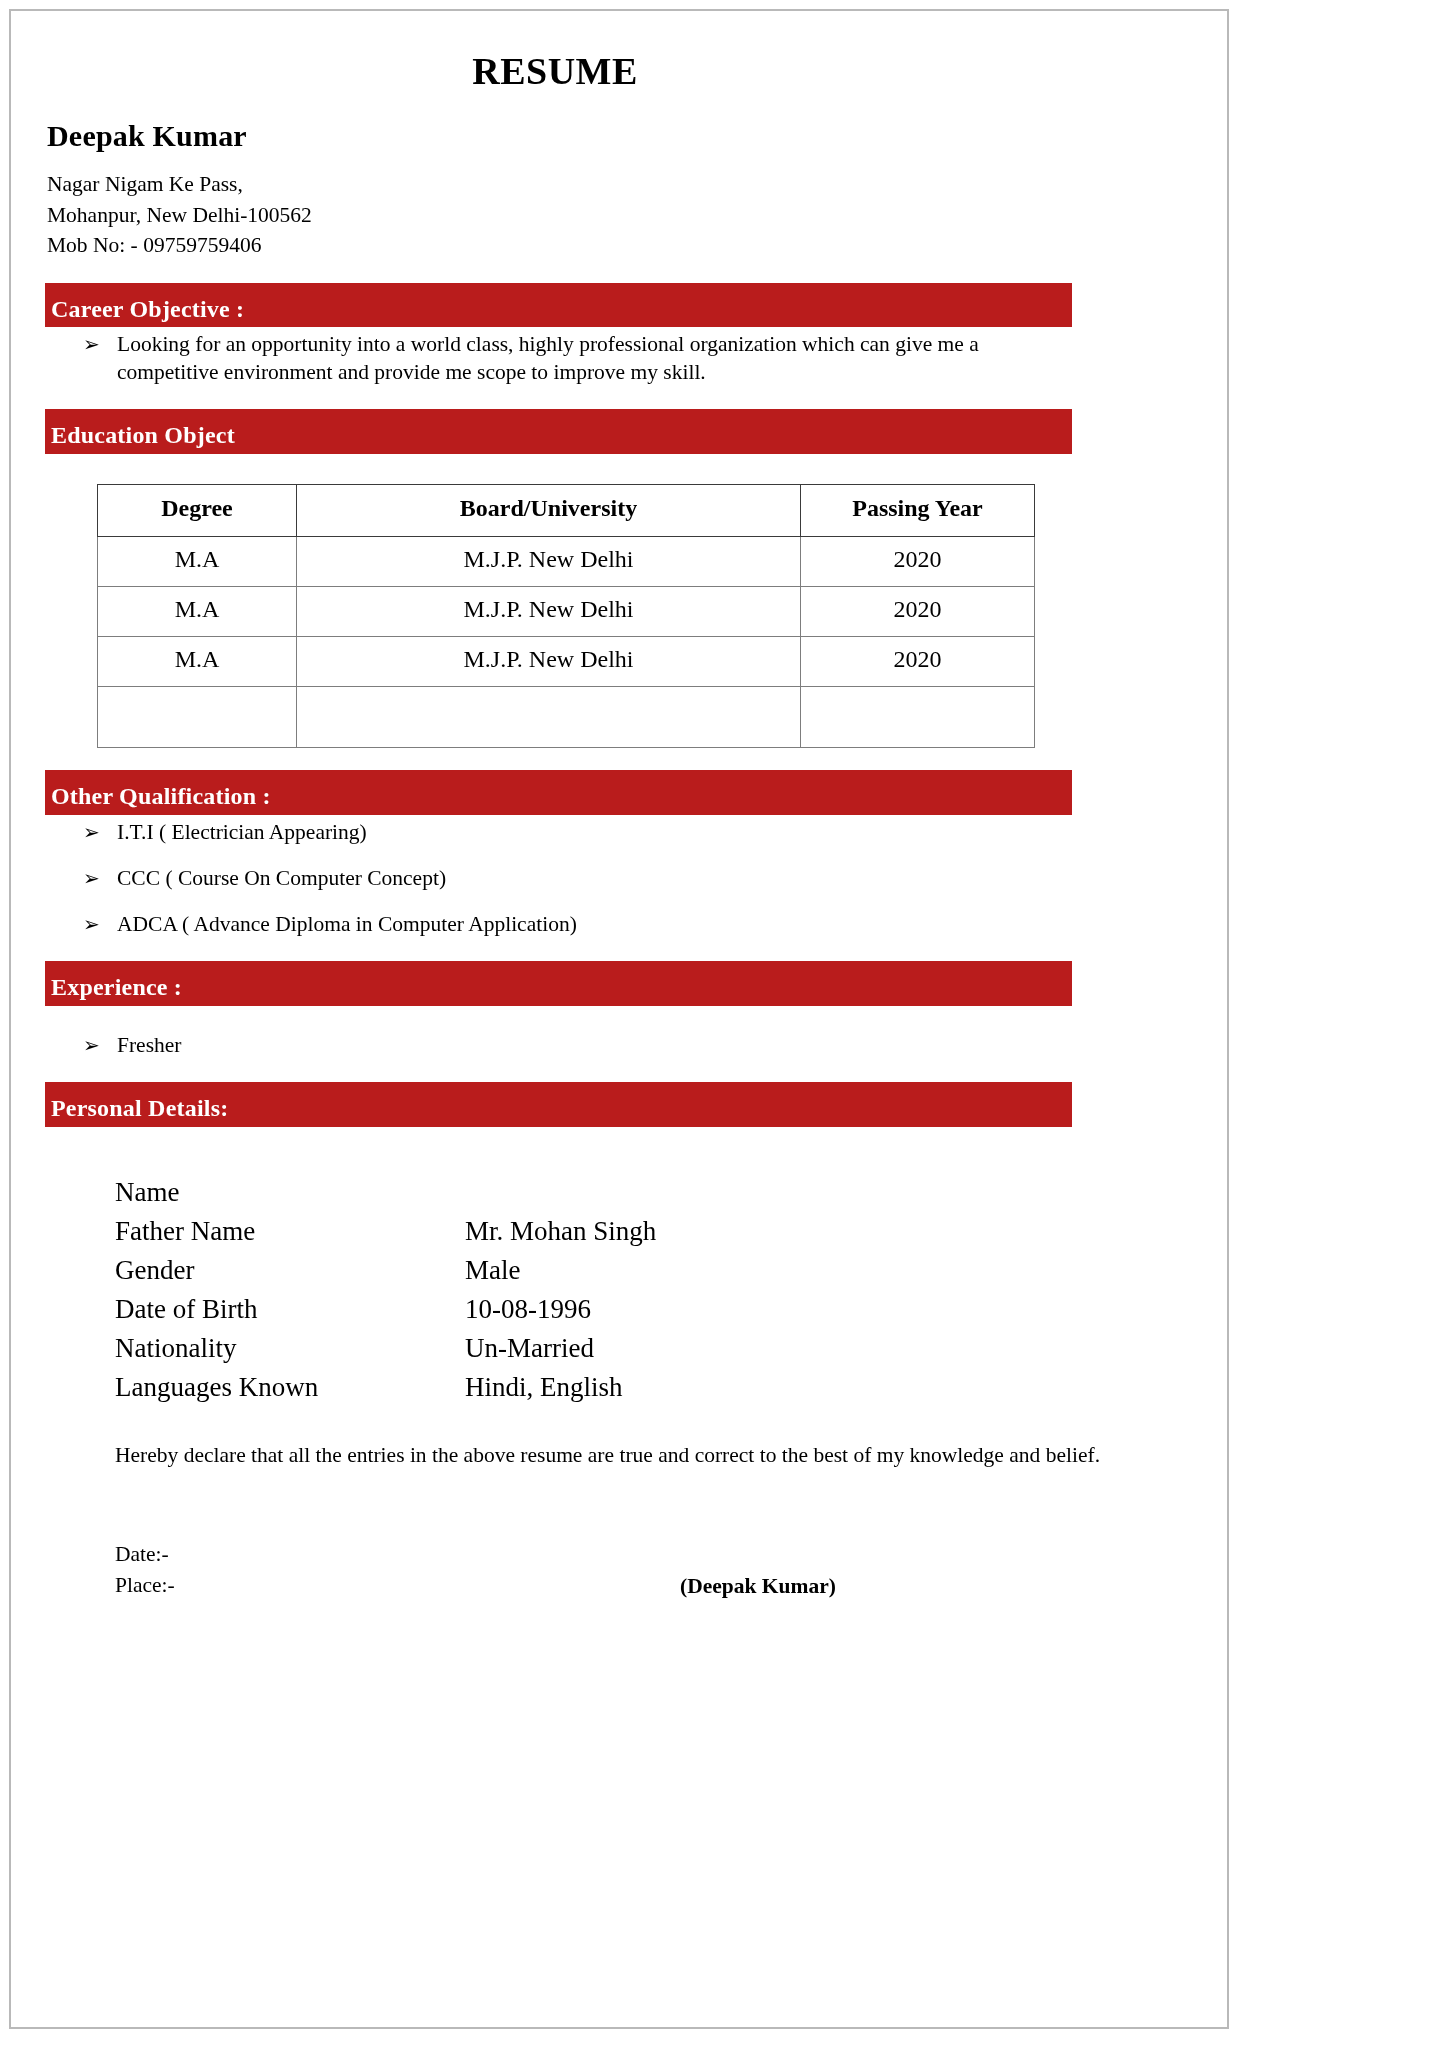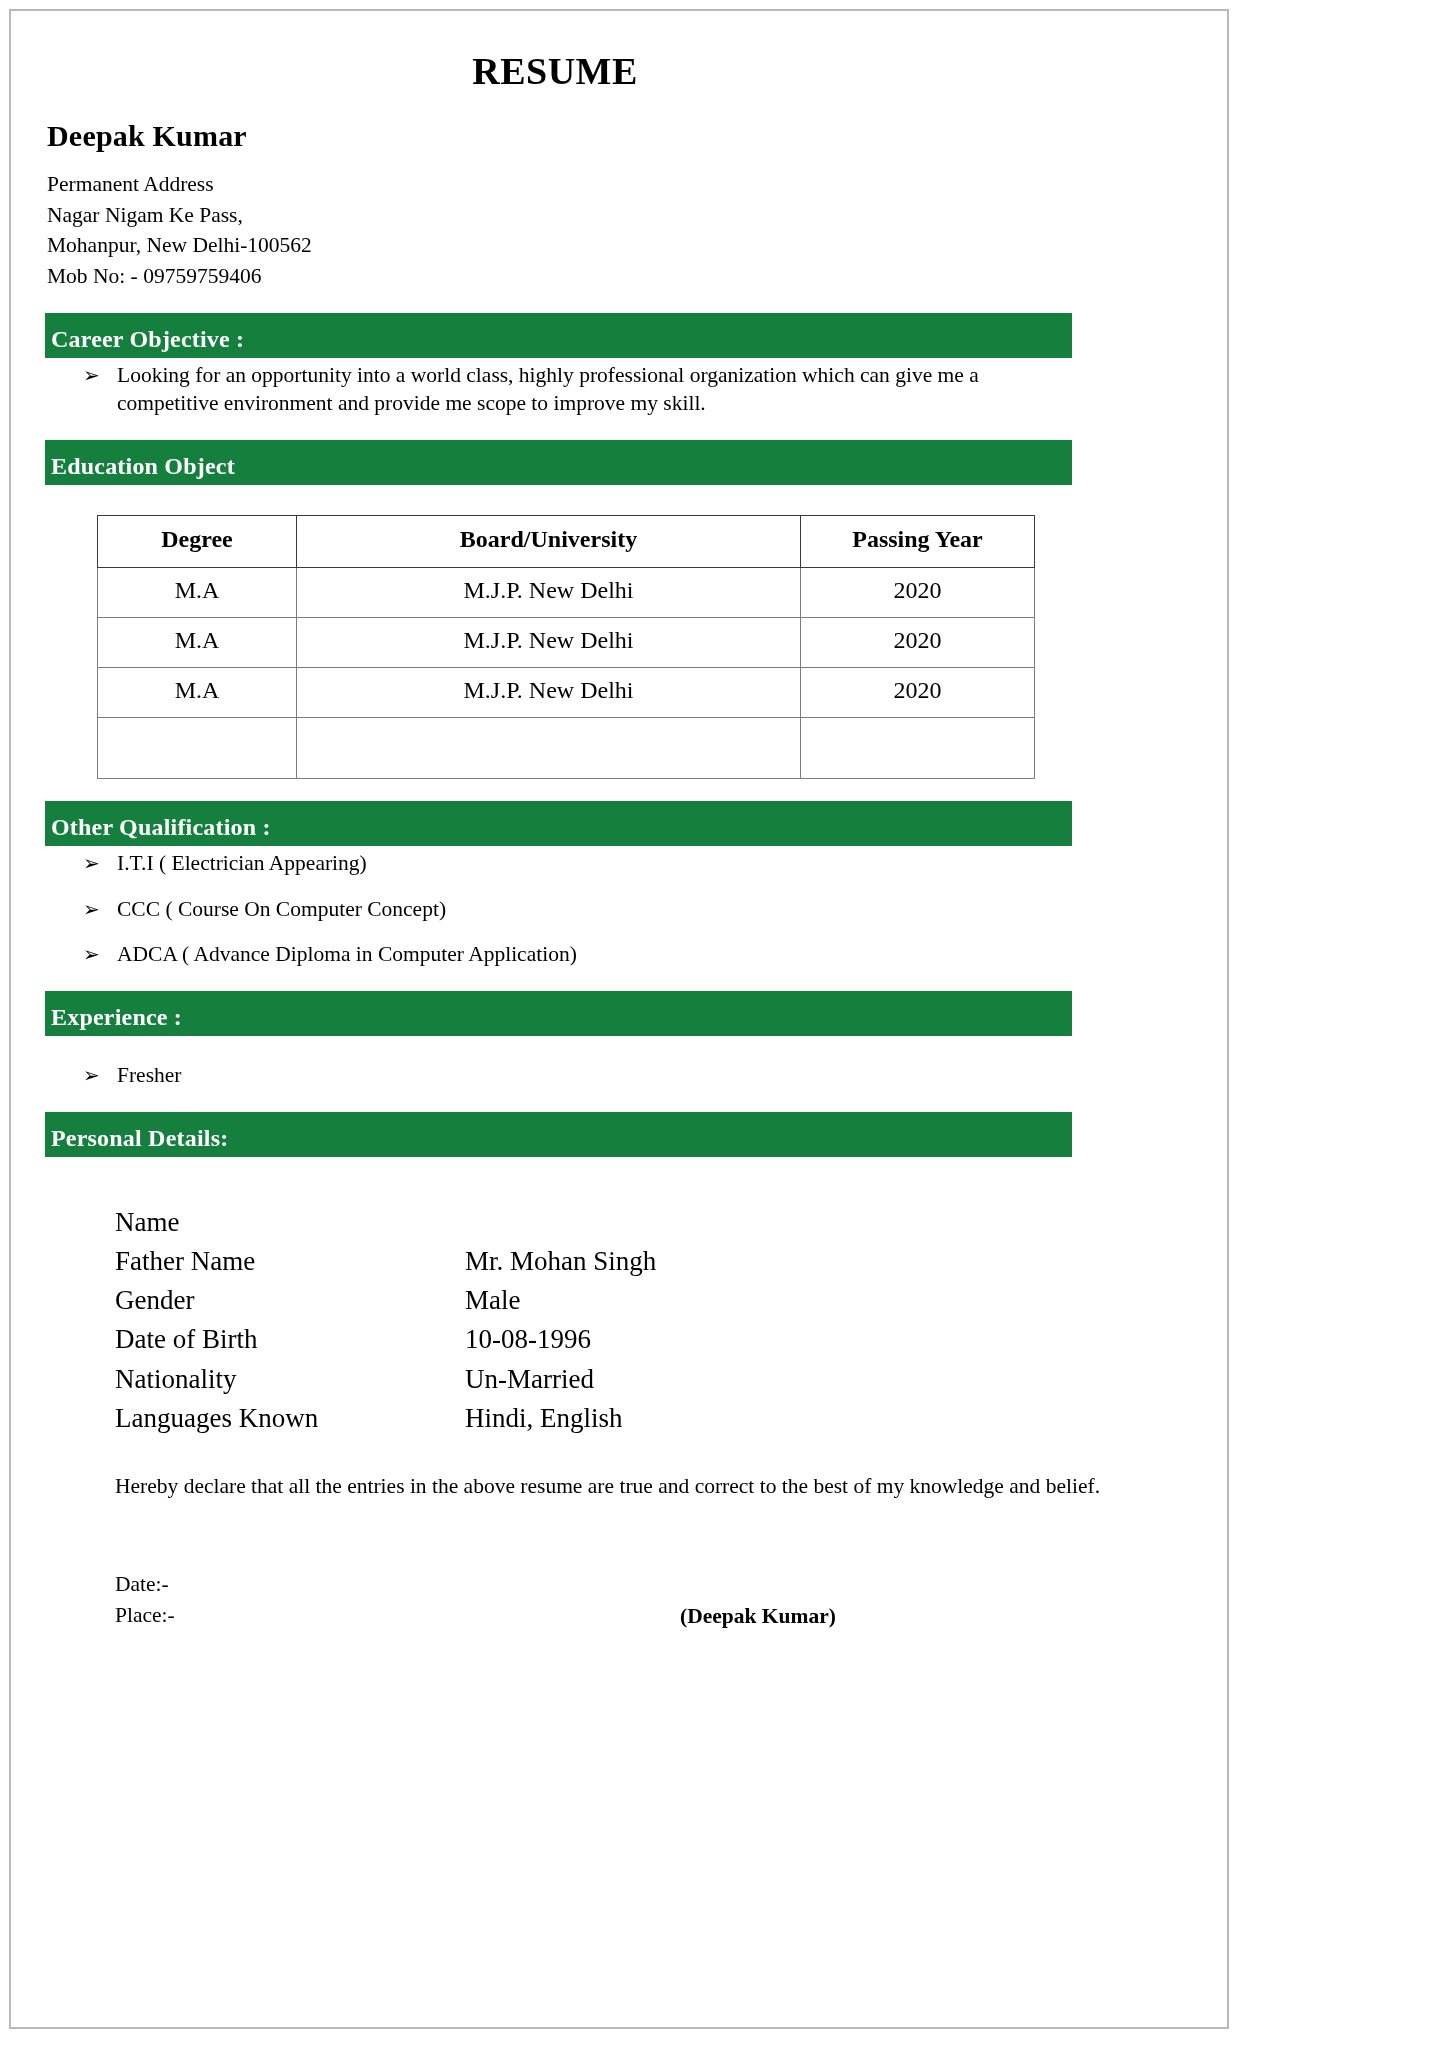--- a/index.html
+++ b/index.html
@@ -56,21 +56,21 @@
   
   .address-block {
     margin: 16px 0 0 2px;
     font-size: 21.5px;
     line-height: 1.42;
   }
   .address-line { white-space: pre; }
 
   
   .section-bar {
-    background: #15803d;
+    background: #b91c1c;
     color: #ffffff;
     font-size: 24px;
     font-weight: 700;
     padding: 13px 0 5px 6px;
     width: 1027px;
     box-sizing: border-box;
     line-height: 1.12;
     letter-spacing: 0.2px;
   }
   .bar-gap-top { margin-top: 22px; }
@@ -157,21 +157,20 @@
 <body>
 
 <div class="page-frame">
   <div class="page-inner">
 
     <div class="doc-title">RESUME</div>
 
     <div class="cand-name">Deepak Kumar</div>
 
     <div class="address-block">
-      <div class="address-line">Permanent Address</div>
       <div class="address-line">Nagar Nigam Ke Pass,</div>
       <div class="address-line">Mohanpur, New Delhi-100562</div>
       <div class="address-line">Mob No: - 09759759406</div>
     </div>
 
     <div class="section-bar bar-gap-top">Career Objective :</div>
     <div class="bullets">
       <div class="bullet-row">
         <span class="bullet-glyph">➢</span>
         <span class="bullet-text">Looking for an opportunity into a world class, highly professional organization which can give me a competitive environment and provide me scope to improve my skill.</span>

